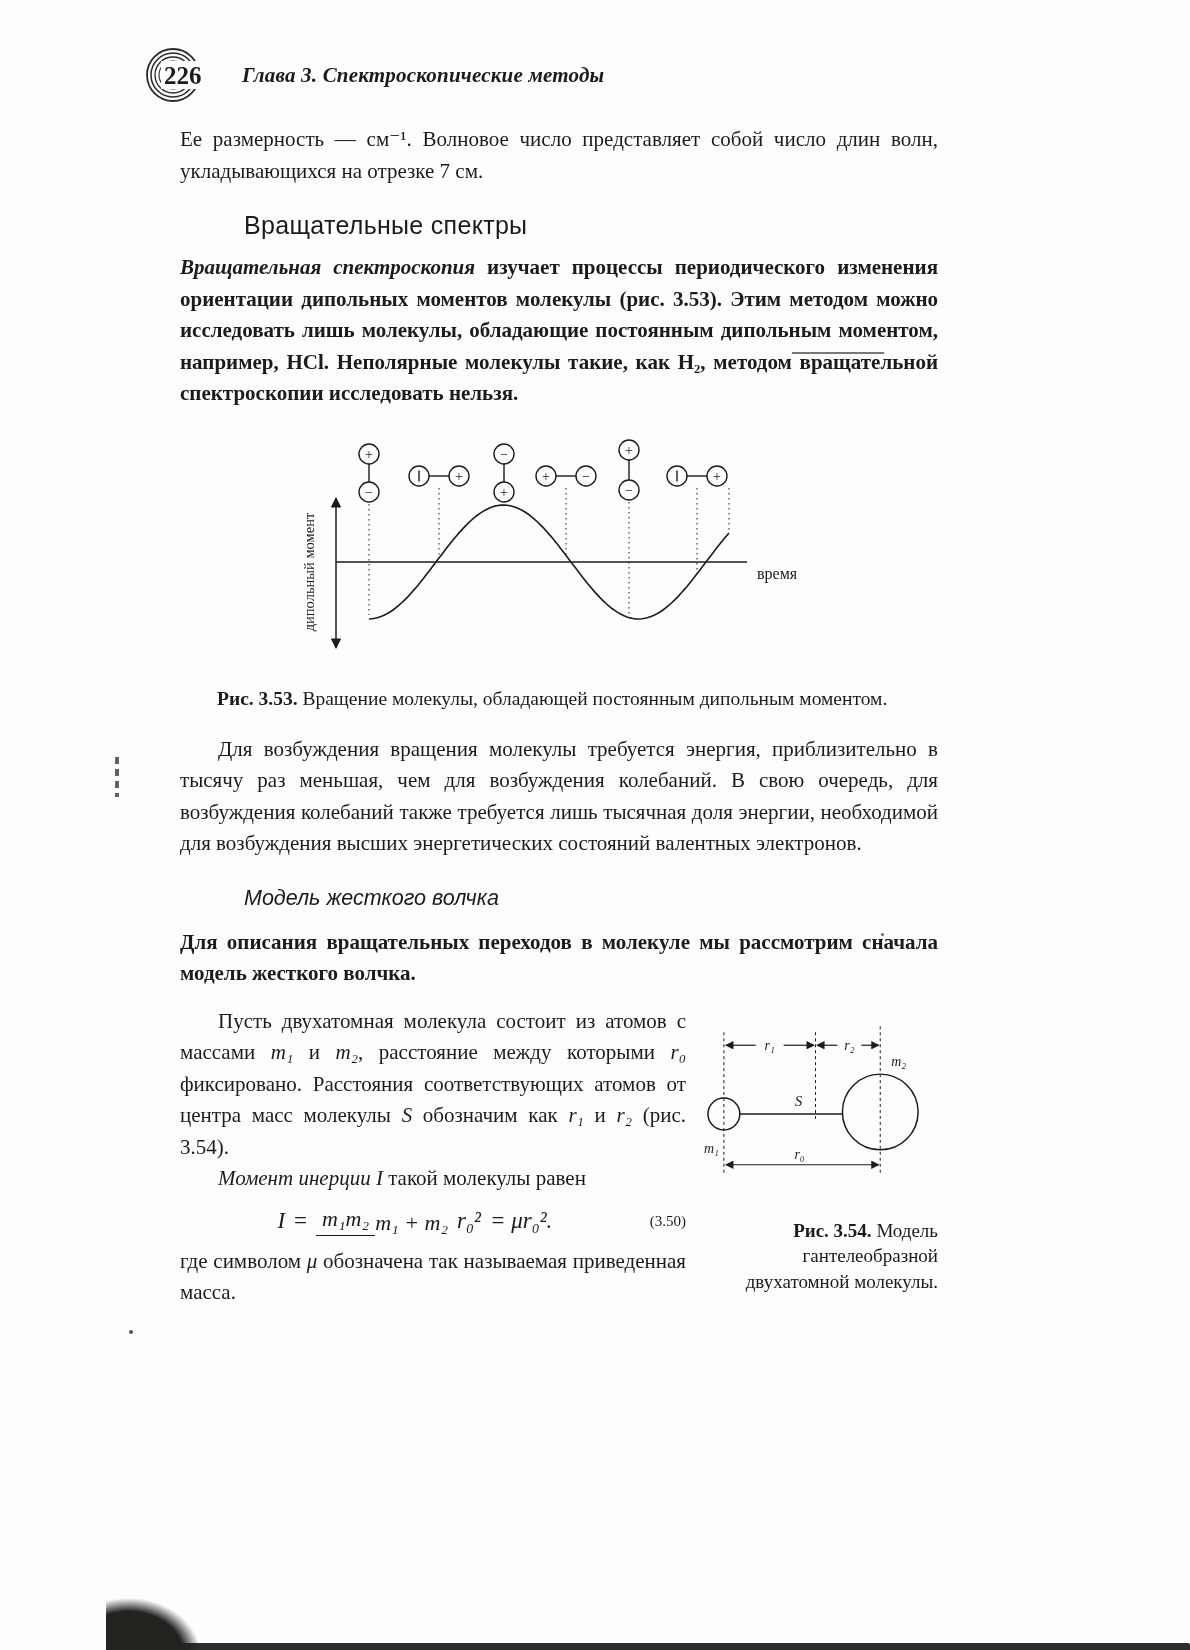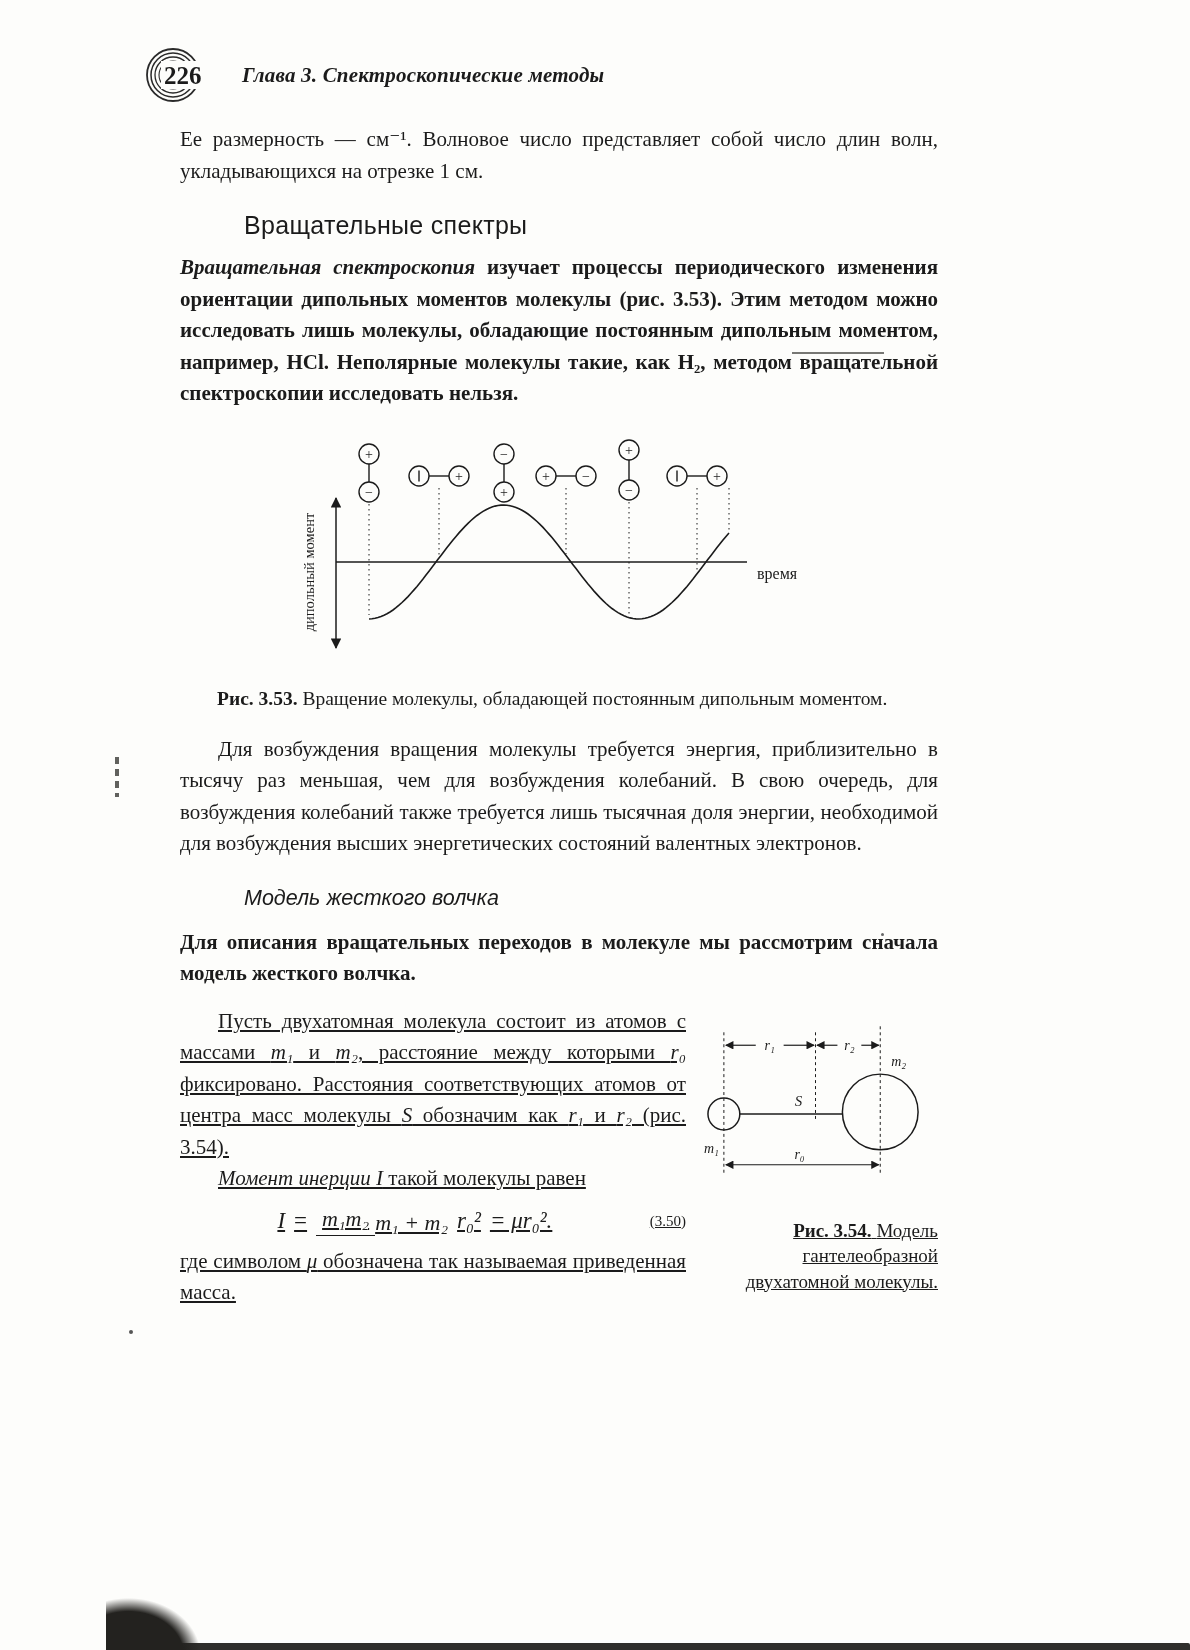--- a/index.html
+++ b/index.html
@@ -37,21 +37,21 @@
   
   .fig1 { display:flex; justify-content:center; margin-top:22px; }
   .caption1 {
     width:684px; margin:14px auto 0;
     font-size:19.5px; line-height:26px; text-align:justify;
     padding-left:57px; text-indent:-57px;
   }
   .caption-label { font-weight:bold; }
 
   
-  .two-col { display:flex; margin-top:16px;text-decoration:underline; }
+  .two-col { display:flex; margin-top:16px; }
   .col-left { width:506px; }
   .col-right { width:252px; padding:4px 0 0 10px; }
   .caption2 { margin-top:14px; font-size:19px; line-height:25.5px; text-align:right; }
 
   
   .equation { display:flex; align-items:center; margin:12px 0 10px; }
   .eq-expr { margin:0 auto; display:inline-flex; align-items:center; gap:9px; font-size:23px; font-style:italic; }
   .frac { display:inline-flex; align-items:center; font-size:22px; line-height:1.1; }
   .frac .num { padding:0 6px 4px; border-bottom:1.6px solid #1b1b1b; }
   .frac .den { padding-top:4px; }
@@ -85,21 +85,21 @@
         <circle cx="27" cy="29" r="22" stroke-width="1.5"></circle>
         <circle cx="27" cy="29" r="18" stroke-width="1.3"></circle>
         <circle cx="27" cy="29" r="14" stroke-width="1.1"></circle>
       </g>
       <rect x="15" y="15" width="59" height="28" fill="#fdfdfb"></rect>
       <text x="18" y="38" font-size="25" font-weight="bold">226</text>
     </svg>
     <div class="chapter-title">Глава 3. Спектроскопические методы</div>
   </div>
 
-  <p class="body p-intro">Ее размерность — см⁻¹. Волновое число представляет собой число длин волн, укладывающихся на отрезке 1 см.</p>
+  <p class="body p-intro">Ее размерность — см⁻¹. Волновое число представляет собой число длин волн, укладывающихся на отрезке 7 см.</p>
 
   <h2 class="h-section">Вращательные спектры</h2>
 
   <p class="body p-rot"><span class="em">Вращательная спектроскопия</span><span> изучает процессы периодического изменения ориентации дипольных моментов молекулы (рис. 3.53). Этим методом можно исследовать лишь молекулы, обладающие постоянным дипольным моментом, например, HCl. Неполярные молекулы такие, как H₂, методом вращательной спектроскопии исследовать нельзя.</span></p>
 
   <figure class="fig1">
     <svg width="520" height="240" viewBox="0 0 520 240">
       <defs>
         <marker id="arrow" viewBox="0 0 10 10" refX="9" refY="5" markerWidth="9" markerHeight="7" orient="auto-start-reverse">
           <path d="M0,0 L10,5 L0,10 z" fill="#1b1b1b"></path>

